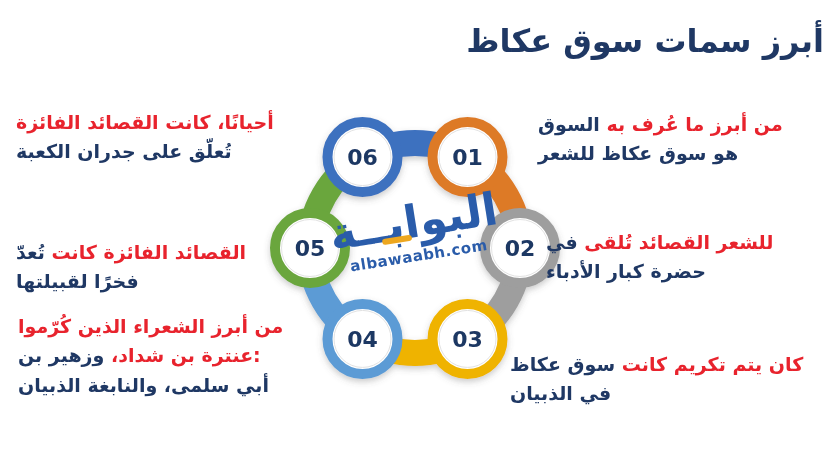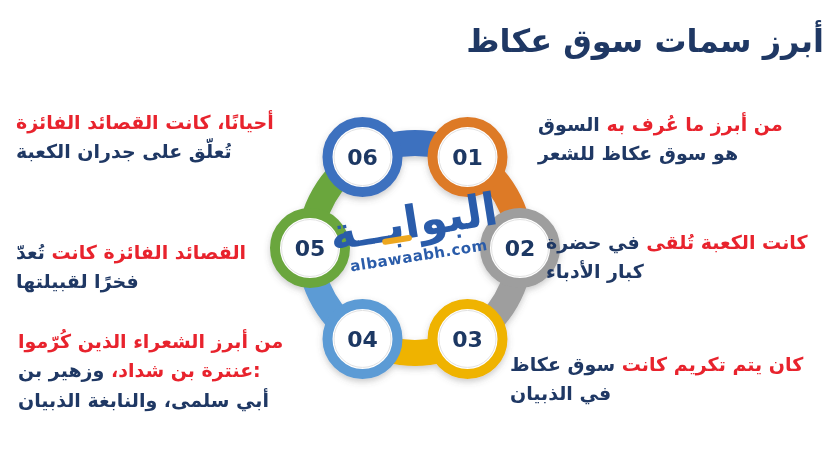--- a/index.html
+++ b/index.html
@@ -19,21 +19,21 @@
   }
   .feature .red{color:var(--red,#e8232d);}
   .feature .navy{color:var(--navy,#1f3864);}
   
   .b1{top:110px;left:538px;width:276px;}
   .b2{top:228px;left:546px;width:266px;}
   .b3{top:350px;left:510px;width:304px;}
   
   .b6{top:108px;left:16px;width:274px;}
   .b5{top:220px;left:16px;width:258px;margin-top:18px;}
-  .b4{top:312px;left:18px;width:280px;margin-top:15px;}
+  .b4{top:312px;left:18px;width:280px;}
 
   #diagram{position:absolute;left:263px;top:96px;width:304px;height:304px;}
 
   .logo{
     position:absolute;left:303px;top:198px;width:224px;text-align:center;
     transform:rotate(-9deg);color:var(--logo-blue,#2a5caa);pointer-events:none;
   }
   .logo-name{font-size:45px;font-weight:bold;line-height:1.05;}
   .logo-accent{
     position:absolute;left:78px;top:36px;width:30px;height:6px;
@@ -84,21 +84,21 @@
   <div class="logo-name">البوابــة</div>
   <div class="logo-accent"></div>
   <div class="logo-domain">albawaabh.com</div>
 </div>
 
 <div class="feature b1">
   <span class="red">من أبرز ما عُرف به</span>
   <span class="navy">السوق هو سوق عكاظ للشعر</span>
 </div>
 <div class="feature b2">
-  <span class="red">كانت الكعبة تُلقى</span>
+  <span class="red">للشعر القصائد تُلقى</span>
   <span class="navy">في حضرة كبار الأدباء</span>
 </div>
 <div class="feature b3">
   <span class="red">كان يتم تكريم كانت</span>
   <span class="navy">سوق عكاظ في الذبيان</span>
 </div>
 
 <div class="feature b6">
   <span class="red">أحيانًا، كانت القصائد الفائزة</span>
   <span class="navy">تُعلّق على جدران الكعبة</span>

